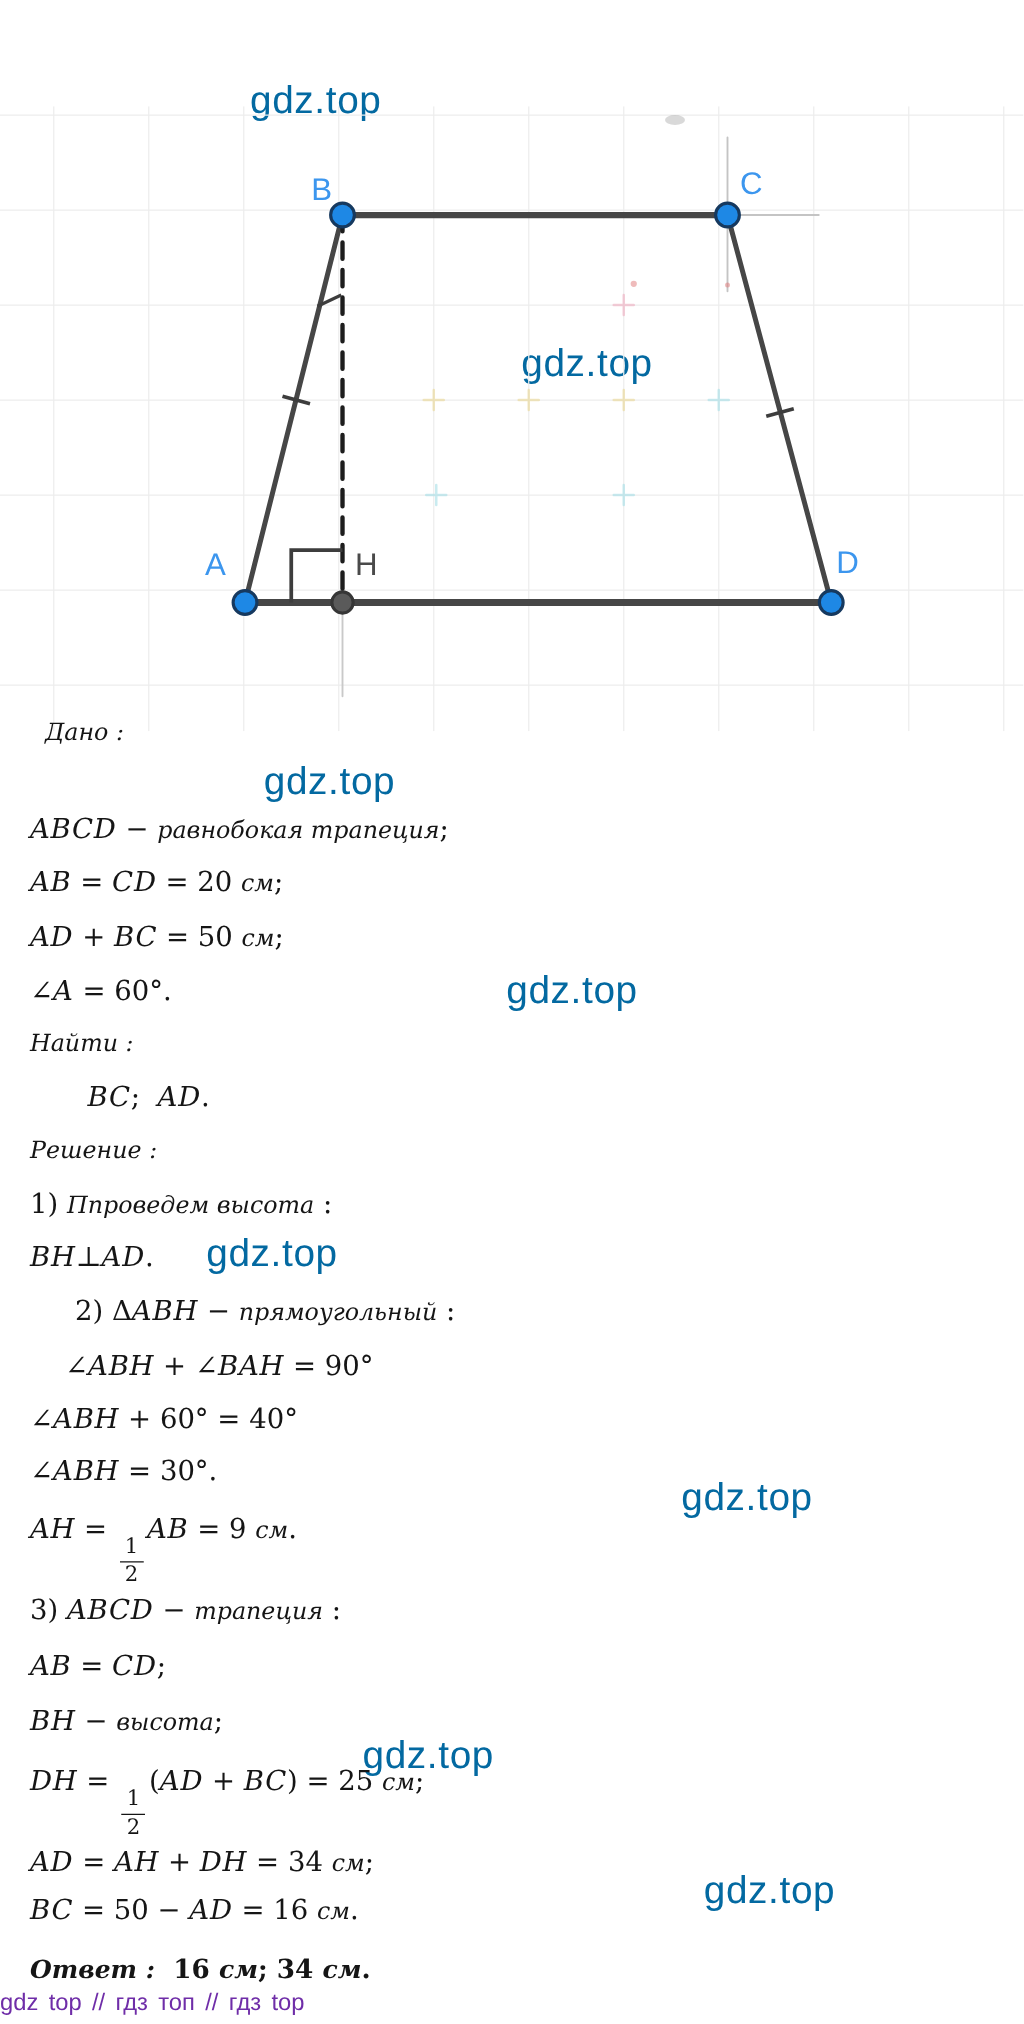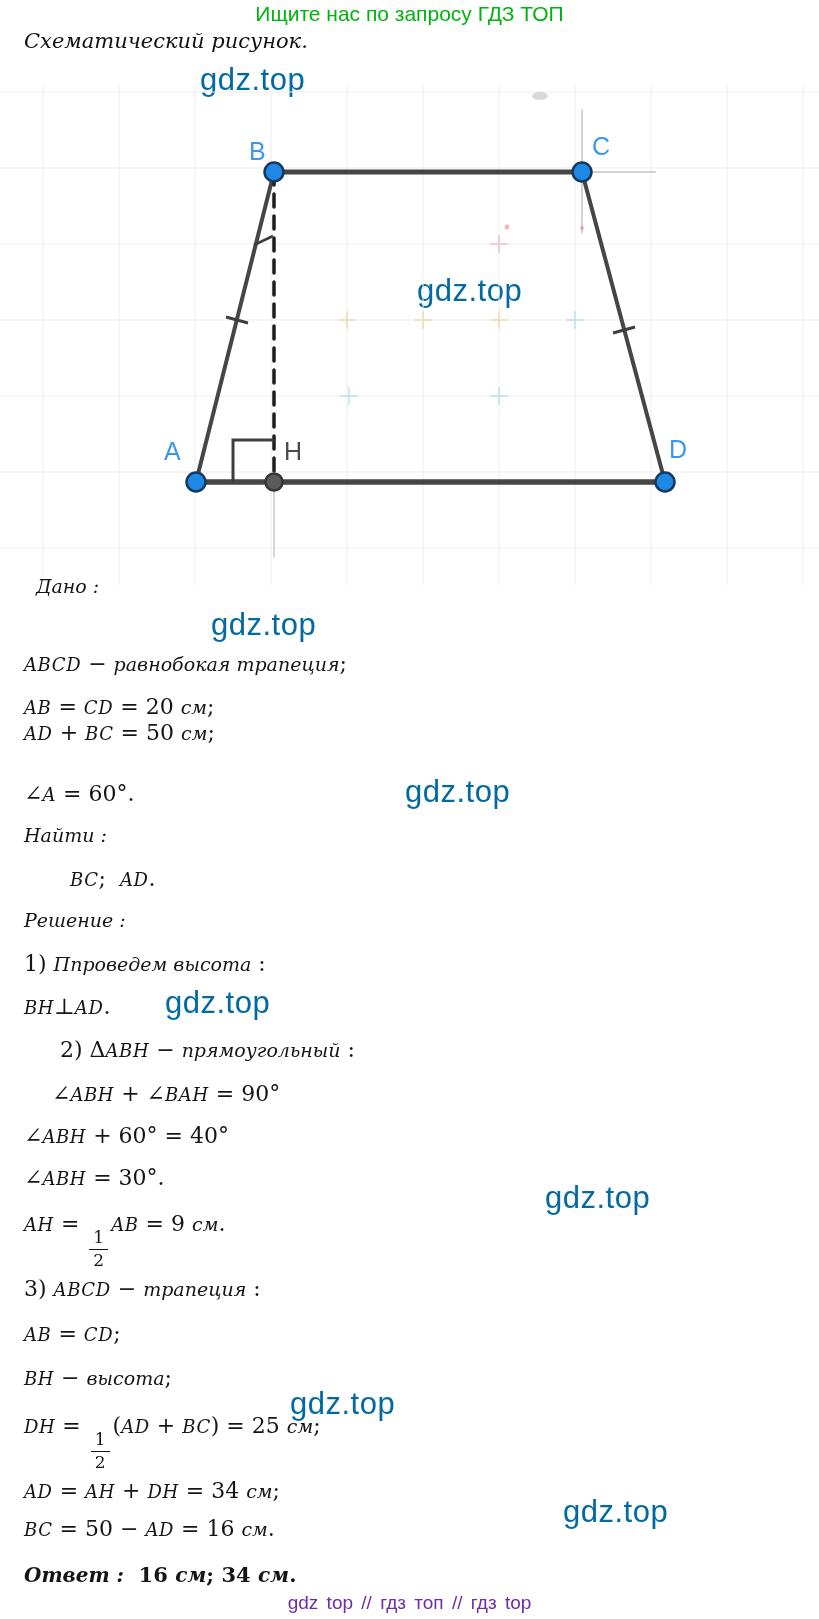--- a/index.html
+++ b/index.html
@@ -5,39 +5,37 @@
   html,body{margin:0;padding:0;background:#fff;}
   .page{position:relative;width:819px;height:1619px;background:#ffffff;overflow:hidden;
         font-family:"DejaVu Serif",serif;color:#151515;}
   .promo{position:absolute;top:2px;left:0;width:100%;text-align:center;
          font-family:"Liberation Sans",sans-serif;font-size:21px;}
   .subtitle{position:absolute;top:29px;left:24px;font-style:italic;font-size:21px;color:#111;}
   .wm{position:absolute;font-family:"Liberation Sans",sans-serif;font-size:31px;color:#0369a1;
       letter-spacing:.5px;white-space:nowrap;}
   .figure{position:absolute;top:85px;left:0;}
   .line{position:absolute;left:24px;white-space:pre;line-height:1.3;}
-  .s-m{font-style:italic;font-size:18px;letter-spacing:.6px;}
+  .s-m{font-style:italic;font-size:22px;letter-spacing:.6px;}
   .s-r{font-size:22px;}
   .s-w{font-style:italic;font-size:19px;}
   .s-bw{font-style:italic;font-weight:bold;font-size:20px;}
   .s-br{font-weight:bold;font-size:21px;}
   .frac{display:inline-flex;flex-direction:column;align-items:center;vertical-align:-12px;
         font-size:17px;line-height:1.15;margin:0 3px;font-style:normal;}
   .frac .fnum{border-bottom:1.6px solid #141414;padding:0 4px 1px;}
   .frac .fden{padding-top:1px;}
-  .footer{position:absolute;top:1592px;left:0;width:100%;text-align:center;
+  .footer{position:absolute;top:1592px;left:0;width:100%;text-align:left;
           font-family:"Liberation Sans",sans-serif;font-size:19px;word-spacing:3px;}
 </style>
 </head>
 <body>
 
 <div class="page">
 
-  <div class="promo" style="color: rgb(0, 179, 14);">Ищите нас по запросу ГДЗ ТОП</div>
-  <div class="subtitle">Схематический рисунок.</div>
 
   <div id="watermarks">
       <div class="wm" style="left: 200px; top: 62px;">gdz.top</div>
       <div class="wm" style="left: 417px; top: 273px;">gdz.top</div>
       <div class="wm" style="left: 211px; top: 607px;">gdz.top</div>
       <div class="wm" style="left: 405px; top: 774px;">gdz.top</div>
       <div class="wm" style="left: 165px; top: 985px;">gdz.top</div>
       <div class="wm" style="left: 545px; top: 1180px;">gdz.top</div>
       <div class="wm" style="left: 290px; top: 1386px;">gdz.top</div>
       <div class="wm" style="left: 563px; top: 1494px;">gdz.top</div>
@@ -110,21 +108,21 @@
         <text x="592" y="70" fill="#3c96ee">C</text>
         <text x="669" y="373" fill="#3c96ee">D</text>
         <text x="284" y="375" fill="#4a4a4a">H</text>
       </g>
   </svg>
 
   <div id="solution">
       <div class="line" style="top: 574px; margin-left: 12px;"><span class="s-w">Дано :</span></div>
       <div class="line" style="top: 650px;"><span class="s-m">ABCD</span><span class="s-r"> − </span><span class="s-w">равнобокая трапеция</span><span class="s-r">;</span></div>
       <div class="line" style="top: 693px;"><span class="s-m">AB</span><span class="s-r"> = </span><span class="s-m">CD</span><span class="s-r"> = 20 </span><span class="s-w">см</span><span class="s-r">;</span></div>
-      <div class="line" style="top: 719px;"><span class="s-m">AD</span><span class="s-r"> + </span><span class="s-m">BC</span><span class="s-r"> = 50 </span><span class="s-w">см</span><span class="s-r">;</span></div>
+      <div class="line" style="top: 737px;"><span class="s-m">AD</span><span class="s-r"> + </span><span class="s-m">BC</span><span class="s-r"> = 50 </span><span class="s-w">см</span><span class="s-r">;</span></div>
       <div class="line" style="top: 780px;"><span class="s-r">∠</span><span class="s-m">A</span><span class="s-r"> = 60°.</span></div>
       <div class="line" style="top: 823px;"><span class="s-w">Найти :</span></div>
       <div class="line" style="top: 865px; margin-left: 46px;"><span class="s-m">BC</span><span class="s-r">;  </span><span class="s-m">AD</span><span class="s-r">.</span></div>
       <div class="line" style="top: 908px;"><span class="s-w">Решение :</span></div>
       <div class="line" style="top: 950px;"><span class="s-r">1) </span><span class="s-w">Ппроведем высота</span><span class="s-r"> :</span></div>
       <div class="line" style="top: 993px;"><span class="s-m">BH</span><span class="s-r">⊥</span><span class="s-m">AD</span><span class="s-r">.</span></div>
       <div class="line" style="top: 1036px; margin-left: 36px;"><span class="s-r">2) Δ</span><span class="s-m">ABH</span><span class="s-r"> − </span><span class="s-w">прямоугольный</span><span class="s-r"> :</span></div>
       <div class="line" style="top: 1080px; margin-left: 28px;"><span class="s-r">∠</span><span class="s-m">ABH</span><span class="s-r"> + ∠</span><span class="s-m">BAH</span><span class="s-r"> = 90°</span></div>
       <div class="line" style="top: 1122px;"><span class="s-r">∠</span><span class="s-m">ABH</span><span class="s-r"> + 60° = 40°</span></div>
       <div class="line" style="top: 1164px;"><span class="s-r">∠</span><span class="s-m">ABH</span><span class="s-r"> = 30°.</span></div>

